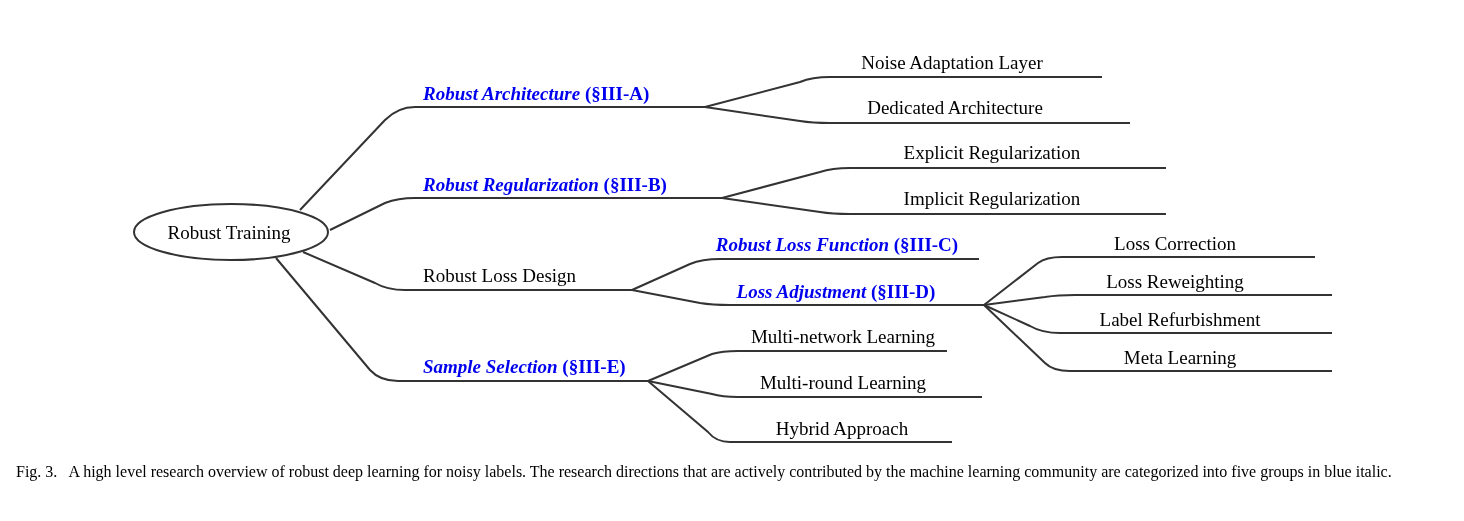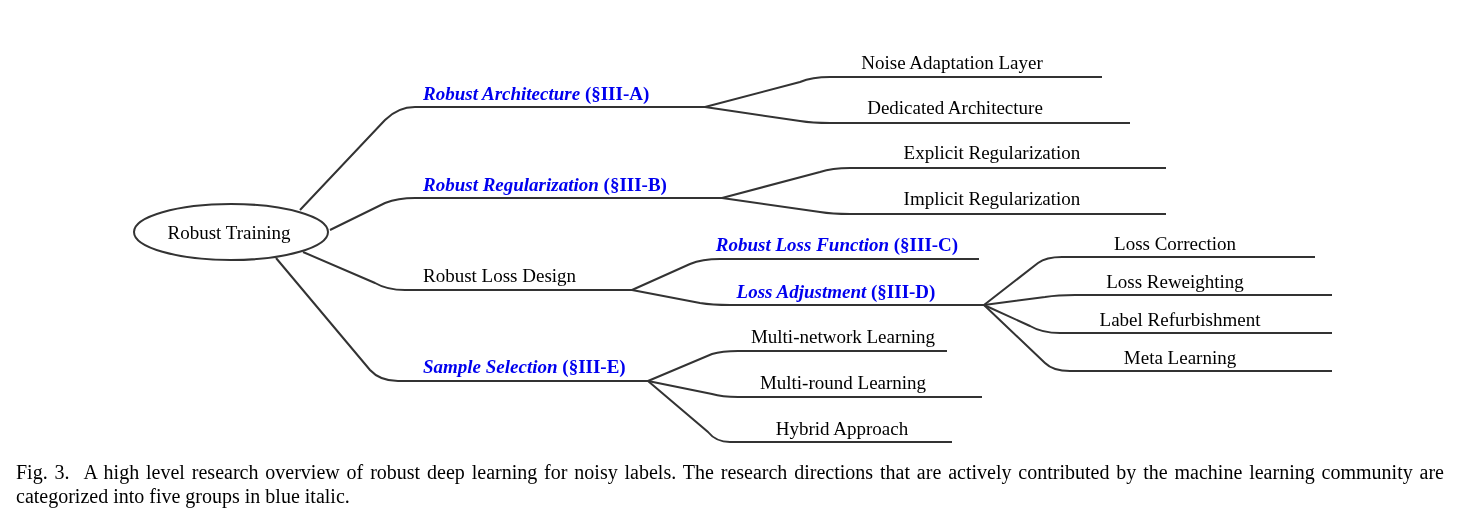--- a/index.html
+++ b/index.html
@@ -5,21 +5,21 @@
     html, body { margin: 0; padding: 0; background: #ffffff; }
     body { width: 1464px; height: 521px; position: relative; overflow: hidden; font-family: "Liberation Serif", serif; }
     #diagram { position: absolute; left: 0; top: 0; width: 1464px; height: 450px; }
     #diagram text { font-family: "Liberation Serif", serif; font-size: 19px; fill: #000; }
     #diagram text.blue { fill: #0000ee; font-weight: bold; }
     #diagram text.blue tspan.it { font-style: italic; }
     #diagram path.edge { fill: none; stroke: #333; stroke-width: 2; }
     #diagram ellipse.root { fill: #fff; stroke: #333; stroke-width: 2; }
     .caption {
       position: absolute; left: 16px; top: 460px; width: 1428px;
-      font-family: "Liberation Serif", serif; font-size: 20px; line-height: 24px; color: #000;
+      font-family: "Liberation Serif", serif; font-size: 16px; line-height: 24px; color: #000;
       text-align: justify;
     }
     .caption .figno { margin-right: 8px; }
   </style>
 </head>
 <body>
 
 <svg id="diagram" xmlns="http://www.w3.org/2000/svg" width="1464" height="450" viewBox="0 0 1464 450">
 
   <path class="edge" d="M300,210 L385,120 Q398,107 415,107 L705,107" style="stroke: rgb(51, 51, 51);"></path>

